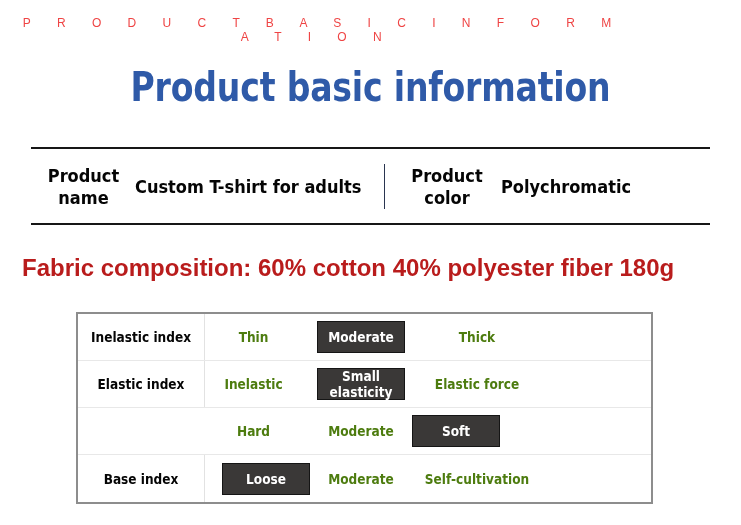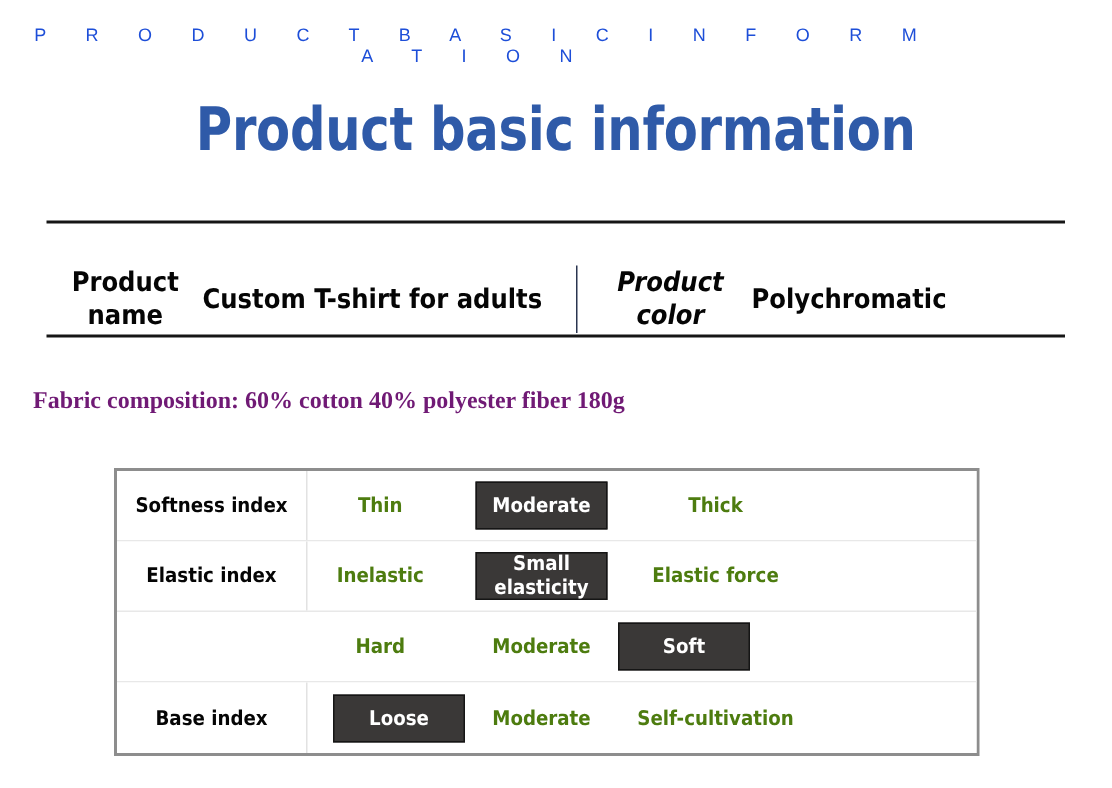--- a/index.html
+++ b/index.html
@@ -17,21 +17,21 @@
 
   
   .eyebrow {
     position: absolute;
     left: 0;
     top: 16px;
     width: 634px;
     text-align: center;
     font-size: 12px;
     font-weight: 400;
-    color: #1d4ed8;
+    color: #ef4444;
     letter-spacing: 11.5px;
     text-indent: 11.5px;
     font-family: "Liberation Sans", "DejaVu Sans", sans-serif;
   }
 
   
   .main-title {
     position: absolute;
     left: 0;
     top: 63px;
@@ -55,21 +55,21 @@
     top: 147px;
     width: 679px;
     height: 78px;
     box-sizing: border-box;
     border-top: 2px solid #161616;
     border-bottom: 2px solid #161616;
   }
   .info-row {
     position: absolute;
     left: 0;
-    top: 13px;
+    top: 0;
     width: 679px;
     height: 86px;
     display: flex;
     align-items: center;
   }
   .info-label {
     font-size: 18px;
     line-height: 22px;
     font-weight: 700;
     color: #050505;
@@ -79,44 +79,44 @@
   .info-value {
     font-size: 18px;
     line-height: 22px;
     font-weight: 700;
     color: #050505;
     white-space: nowrap;
     font-family: "DejaVu Sans Condensed", "Liberation Sans Narrow", "Liberation Sans", sans-serif;
   }
   .cell-name-label  { position: absolute; left: 0px;   top: 16px; width: 105px; }
   .cell-name-value  { position: absolute; left: 104px; top: 27px; width: 246px; }
-  .cell-color-label { position: absolute; left: 362px; top: 16px; width: 108px; font-style: italic; }
+  .cell-color-label { position: absolute; left: 362px; top: 16px; width: 108px; }
   .cell-color-value { position: absolute; left: 470px; top: 27px; width: 200px; }
 
   .vdivider {
     position: absolute;
     left: 353px;
     top: 15px;
     width: 1px;
     height: 45px;
     background: #2a3550;
   }
 
   
   .fabric-line {
     position: absolute;
     left: 22px;
     top: 253px;
     width: 710px;
-    font-size: 16px;
+    font-size: 24px;
     line-height: 30px;
     font-weight: 700;
-    color: #701a75;
-    white-space: nowrap;
-    font-family: Liberation Serif, serif;
+    color: #b91c1c;
+    white-space: nowrap;
+    font-family: Liberation Sans, sans-serif;
   }
 
   
   .index-table {
     position: absolute;
     left: 76px;
     top: 312px;
     width: 577px;
     height: 192px;
     box-sizing: border-box;
@@ -198,21 +198,21 @@
     <div class="info-label cell-color-label">Product color</div>
     <div class="info-value cell-color-value">Polychromatic</div>
   </div>
 </div>
 
 <div class="fabric-line">Fabric composition: 60% cotton 40% polyester fiber 180g</div>
 
 <div class="index-table">
 
   <div class="itable-row">
-    <div class="irow-label">Softness index</div>
+    <div class="irow-label">Inelastic index</div>
     <div class="opt c1">Thin</div>
     <div class="opt sel sel-c2">Moderate</div>
     <div class="opt c3">Thick</div>
   </div>
 
   <div class="itable-row">
     <div class="irow-label">Elastic index</div>
     <div class="opt c1">Inelastic</div>
     <div class="opt c3">Elastic force</div>
     <div class="opt sel sel-c2">Small elasticity</div>

